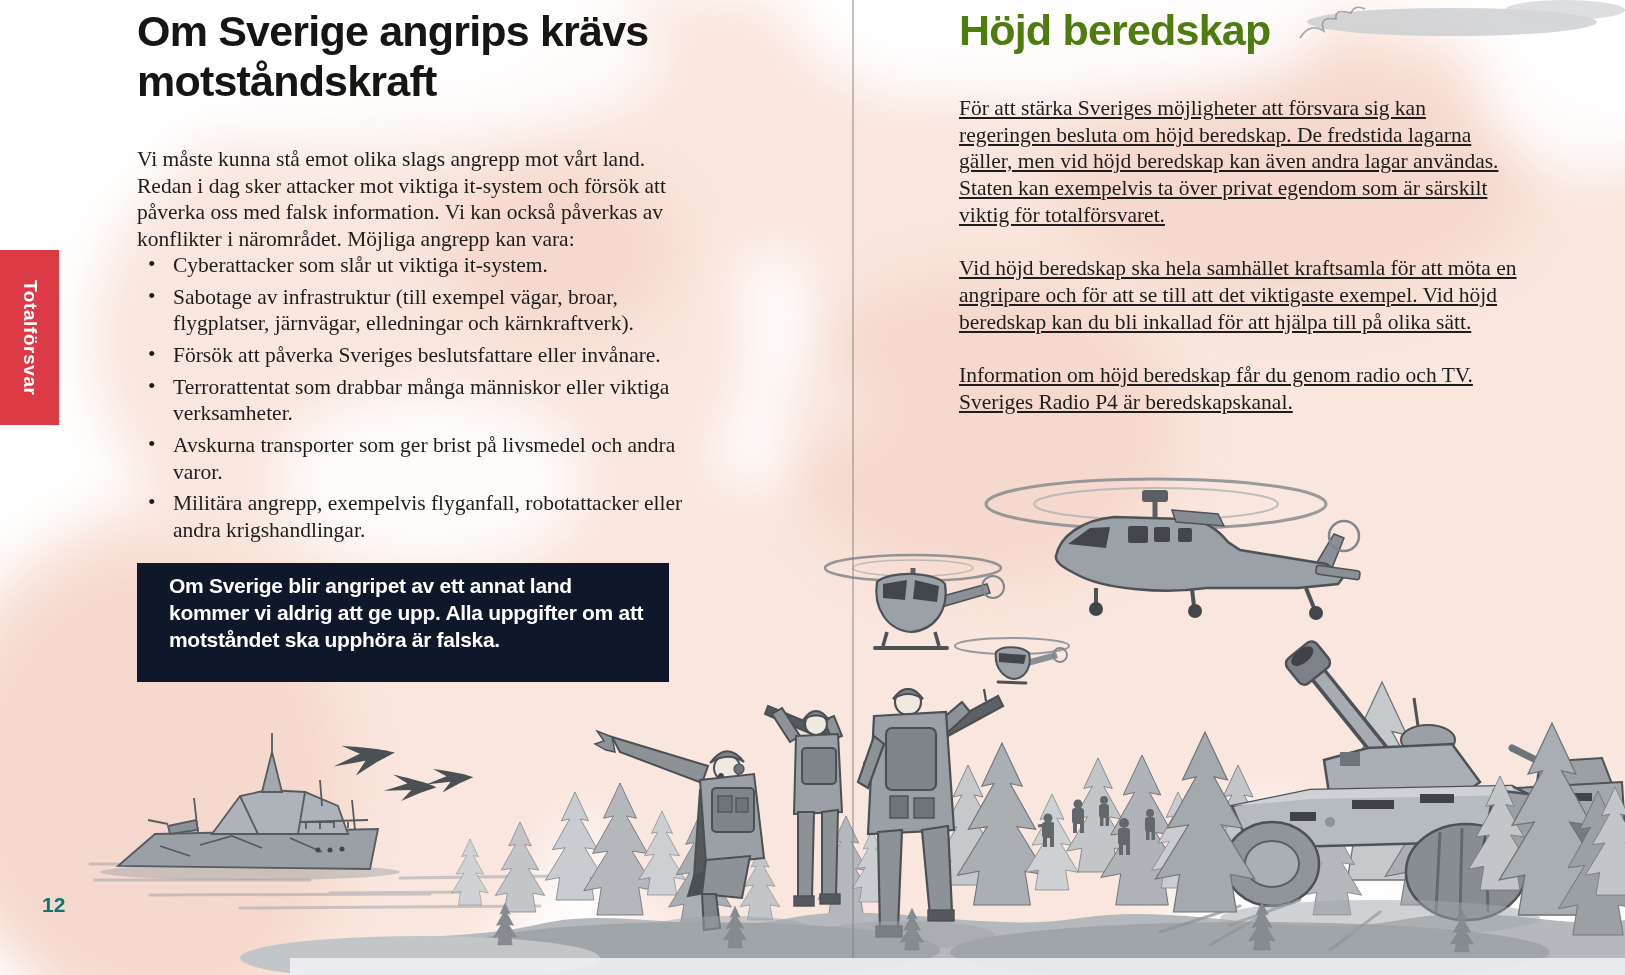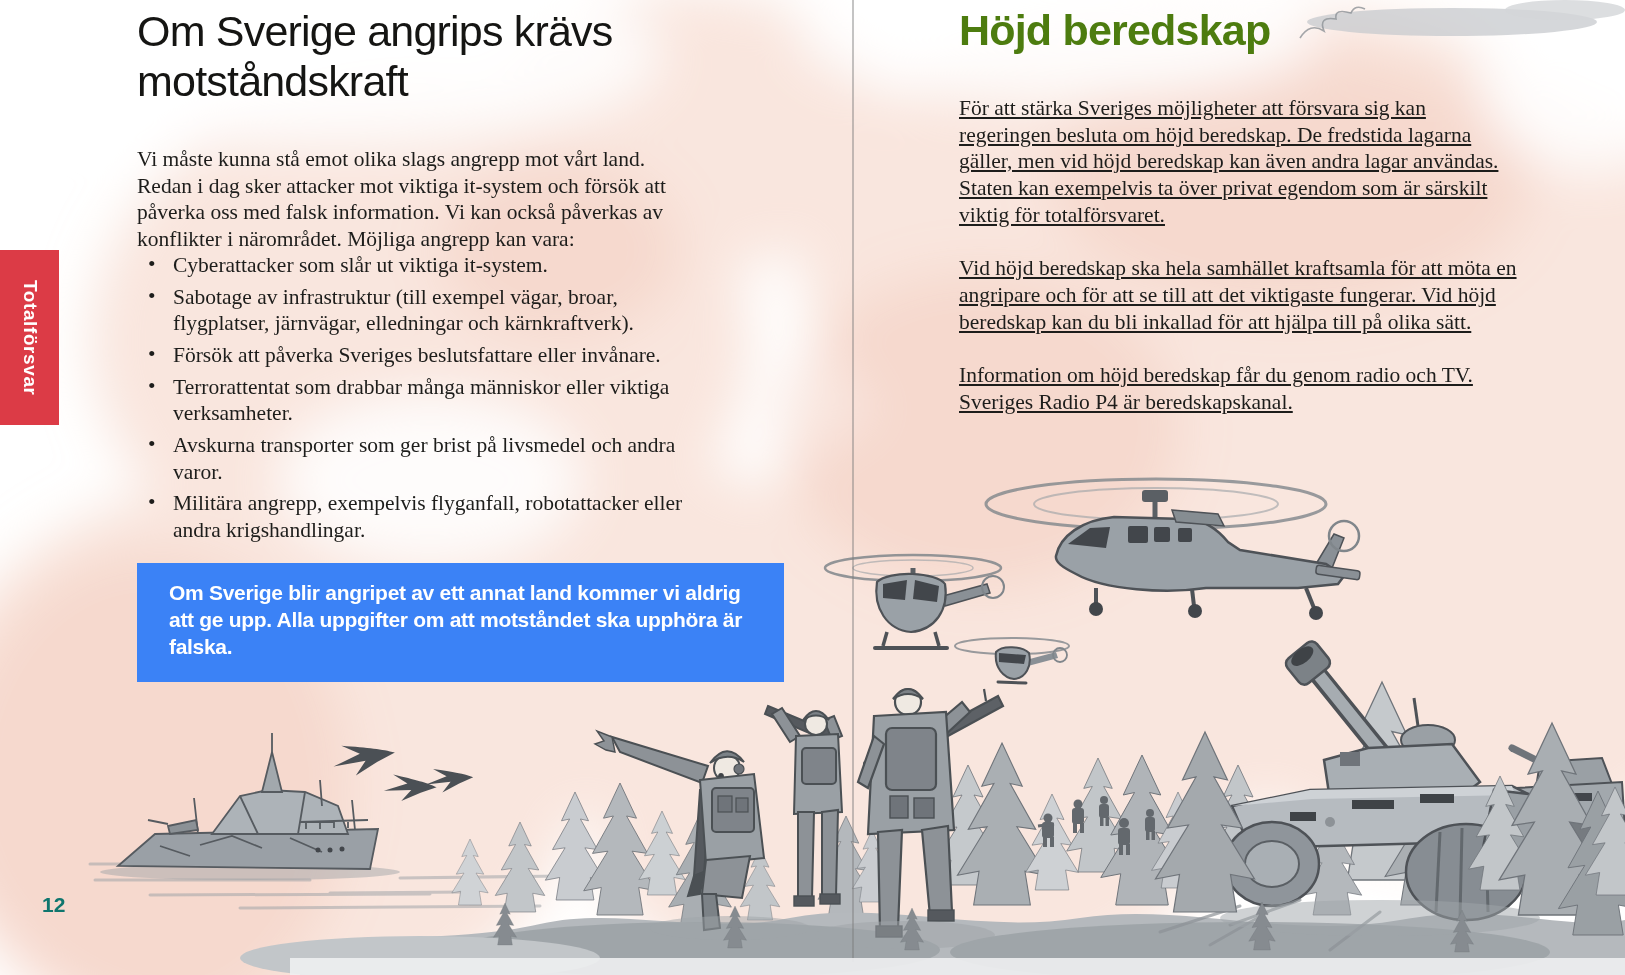--- a/index.html
+++ b/index.html
@@ -1,28 +1,28 @@
 <!DOCTYPE html>
 <html><head>
 <meta charset="utf-8">
 <style>
   html,body{margin:0;padding:0;background:#ffffff;}
   .spread{position:relative;width:1625px;height:975px;overflow:hidden;background:#ffffff;
           font-family:"Liberation Sans",sans-serif;}
   .art{position:absolute;left:0;top:0;width:1625px;height:975px;}
   .abs{position:absolute;}
   .serif{font-family:"Liberation Serif",serif;font-size:21.5px;line-height:1.24;color:#1d1d1b;}
-  .lp-title{left:137px;top:6px;width:580px;font-size:43px;line-height:1.17;font-weight:400;
+  .lp-title{left:137px;top:6px;width:580px;font-size:43px;line-height:1.17;font-weight:700;
             letter-spacing:-0.8px;color:#151513;}
   .lp-intro{left:137px;top:146px;width:548px;}
   .lp-bullets{left:137px;top:252px;width:580px;list-style:none;margin:0;padding:0;}
   .lp-bullets li{position:relative;padding-left:36px;margin-bottom:5px;}
   .lp-bullets li::before{content:"\2022";position:absolute;left:11px;top:-1px;}
-  .callout{left:137px;top:563px;width:647px;min-height:119px;background:#3b82f6;box-sizing:border-box;
-           padding:17px 14px 16px 32px;color:#ffffff;font-weight:700;font-size:21px;line-height:1.28;
+  .callout{left:137px;top:563px;width:532px;min-height:119px;background:#0f172a;box-sizing:border-box;
+           padding:10px 14px 16px 32px;color:#ffffff;font-weight:700;font-size:21px;line-height:1.28;
            letter-spacing:-0.3px;}
   .pagenum{left:42px;top:893px;font-weight:700;font-size:21px;color:#0f766e;}
   .tab{left:0;top:250px;width:59px;height:175px;background:#dc3b46;display:flex;
        align-items:center;justify-content:center;}
   .tab span{writing-mode:vertical-rl;color:#ffffff;font-weight:700;font-size:19px;letter-spacing:.6px;}
   .rp-title{left:959px;top:6px;width:620px;font-size:43px;font-weight:700;letter-spacing:-0.8px;color:#4d7c0f;}
   .rp-body{left:959px;top:95px;width:562px;text-decoration:underline;}
   .rp-body p{margin:0 0 27px 0;}
 </style>
 </head>
@@ -351,17 +351,17 @@
   <div class="abs callout">
     <span>Om Sverige blir angripet av ett annat land kommer vi aldrig att ge upp. Alla uppgifter om att motståndet ska upphöra är falska.</span>
   </div>
 
   <div class="abs pagenum">12</div>
 
   <h1 class="abs rp-title" style="margin:0;">Höjd beredskap</h1>
 
   <div class="abs serif rp-body">
     <p>För att stärka Sveriges möjligheter att försvara sig kan regeringen besluta om höjd beredskap. De fredstida lagarna gäller, men vid höjd beredskap kan även andra lagar användas. Staten kan exempelvis ta över privat egendom som är särskilt viktig för totalförsvaret.</p>
-    <p>Vid höjd beredskap ska hela samhället kraftsamla för att möta en angripare och för att se till att det viktigaste fungerar. Vid höjd beredskap kan du bli inkallad för att hjälpa till på olika sätt.</p>
+    <p>Vid höjd beredskap ska hela samhället kraftsamla för att möta en angripare och för att se till att det viktigaste exempel. Vid höjd beredskap kan du bli inkallad för att hjälpa till på olika sätt.</p>
     <p>Information om höjd beredskap får du genom radio och TV. Sveriges Radio P4 är beredskapskanal.</p>
   </div>
 
 </div>
 
 </body></html>

